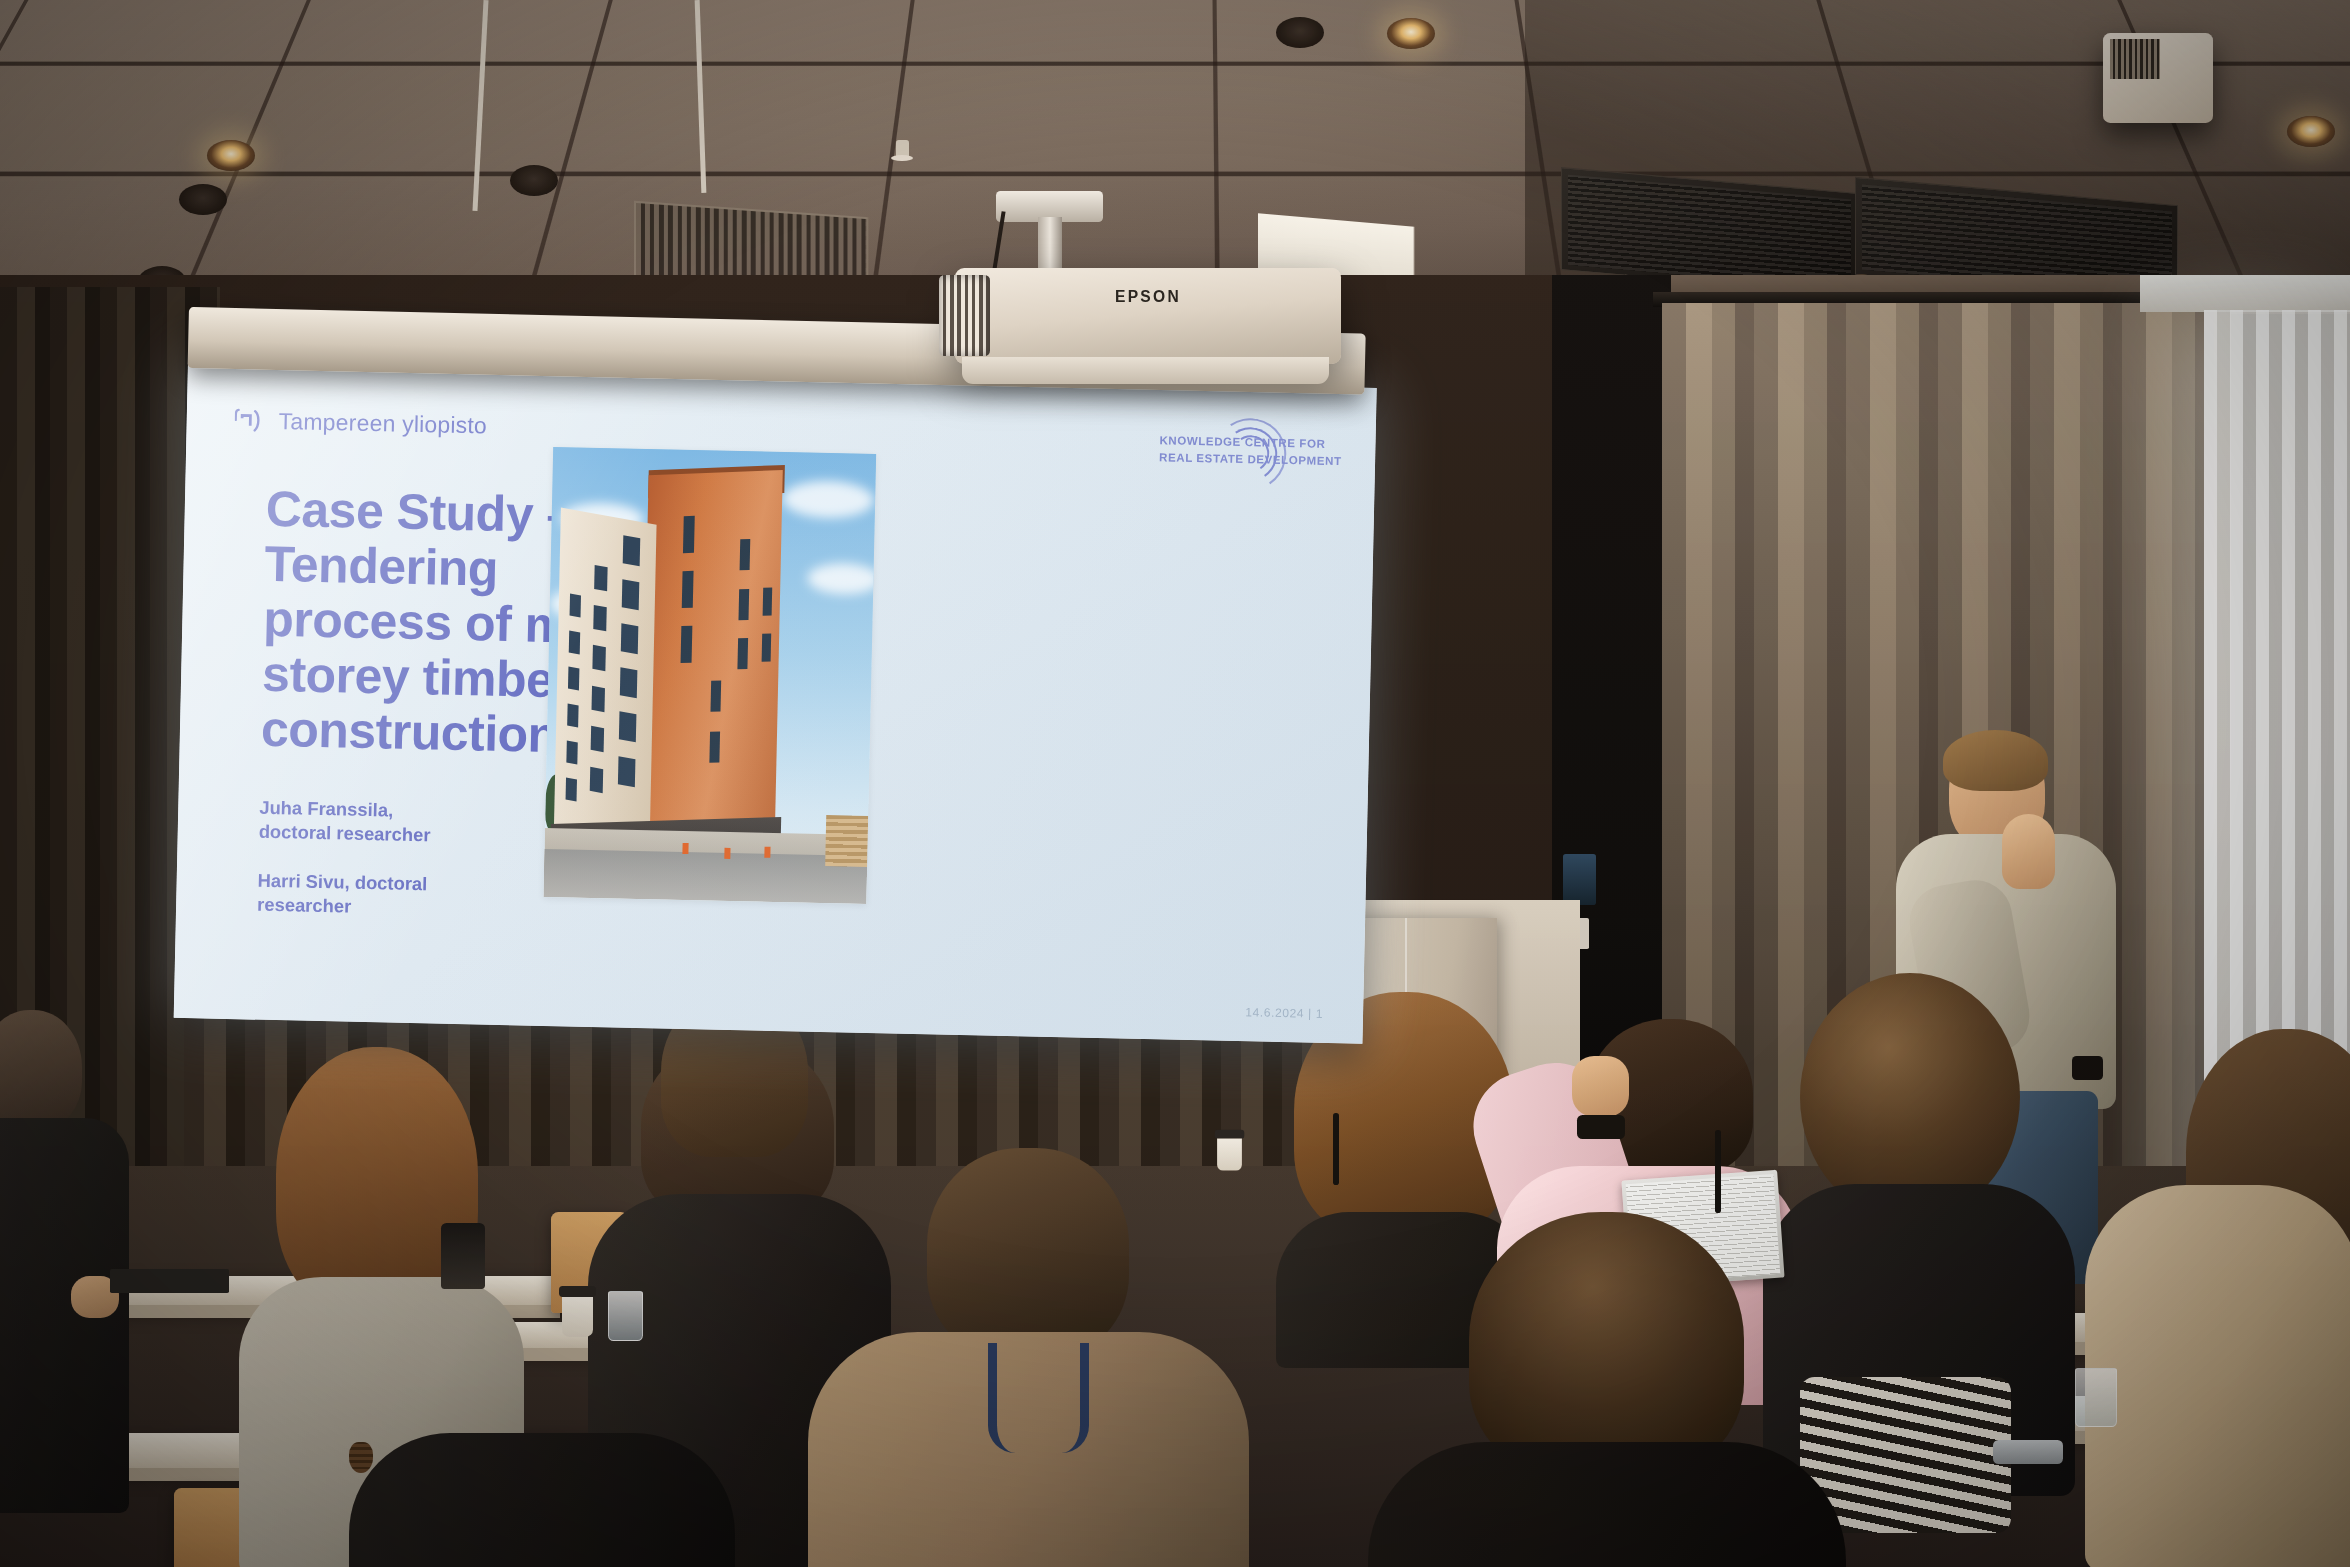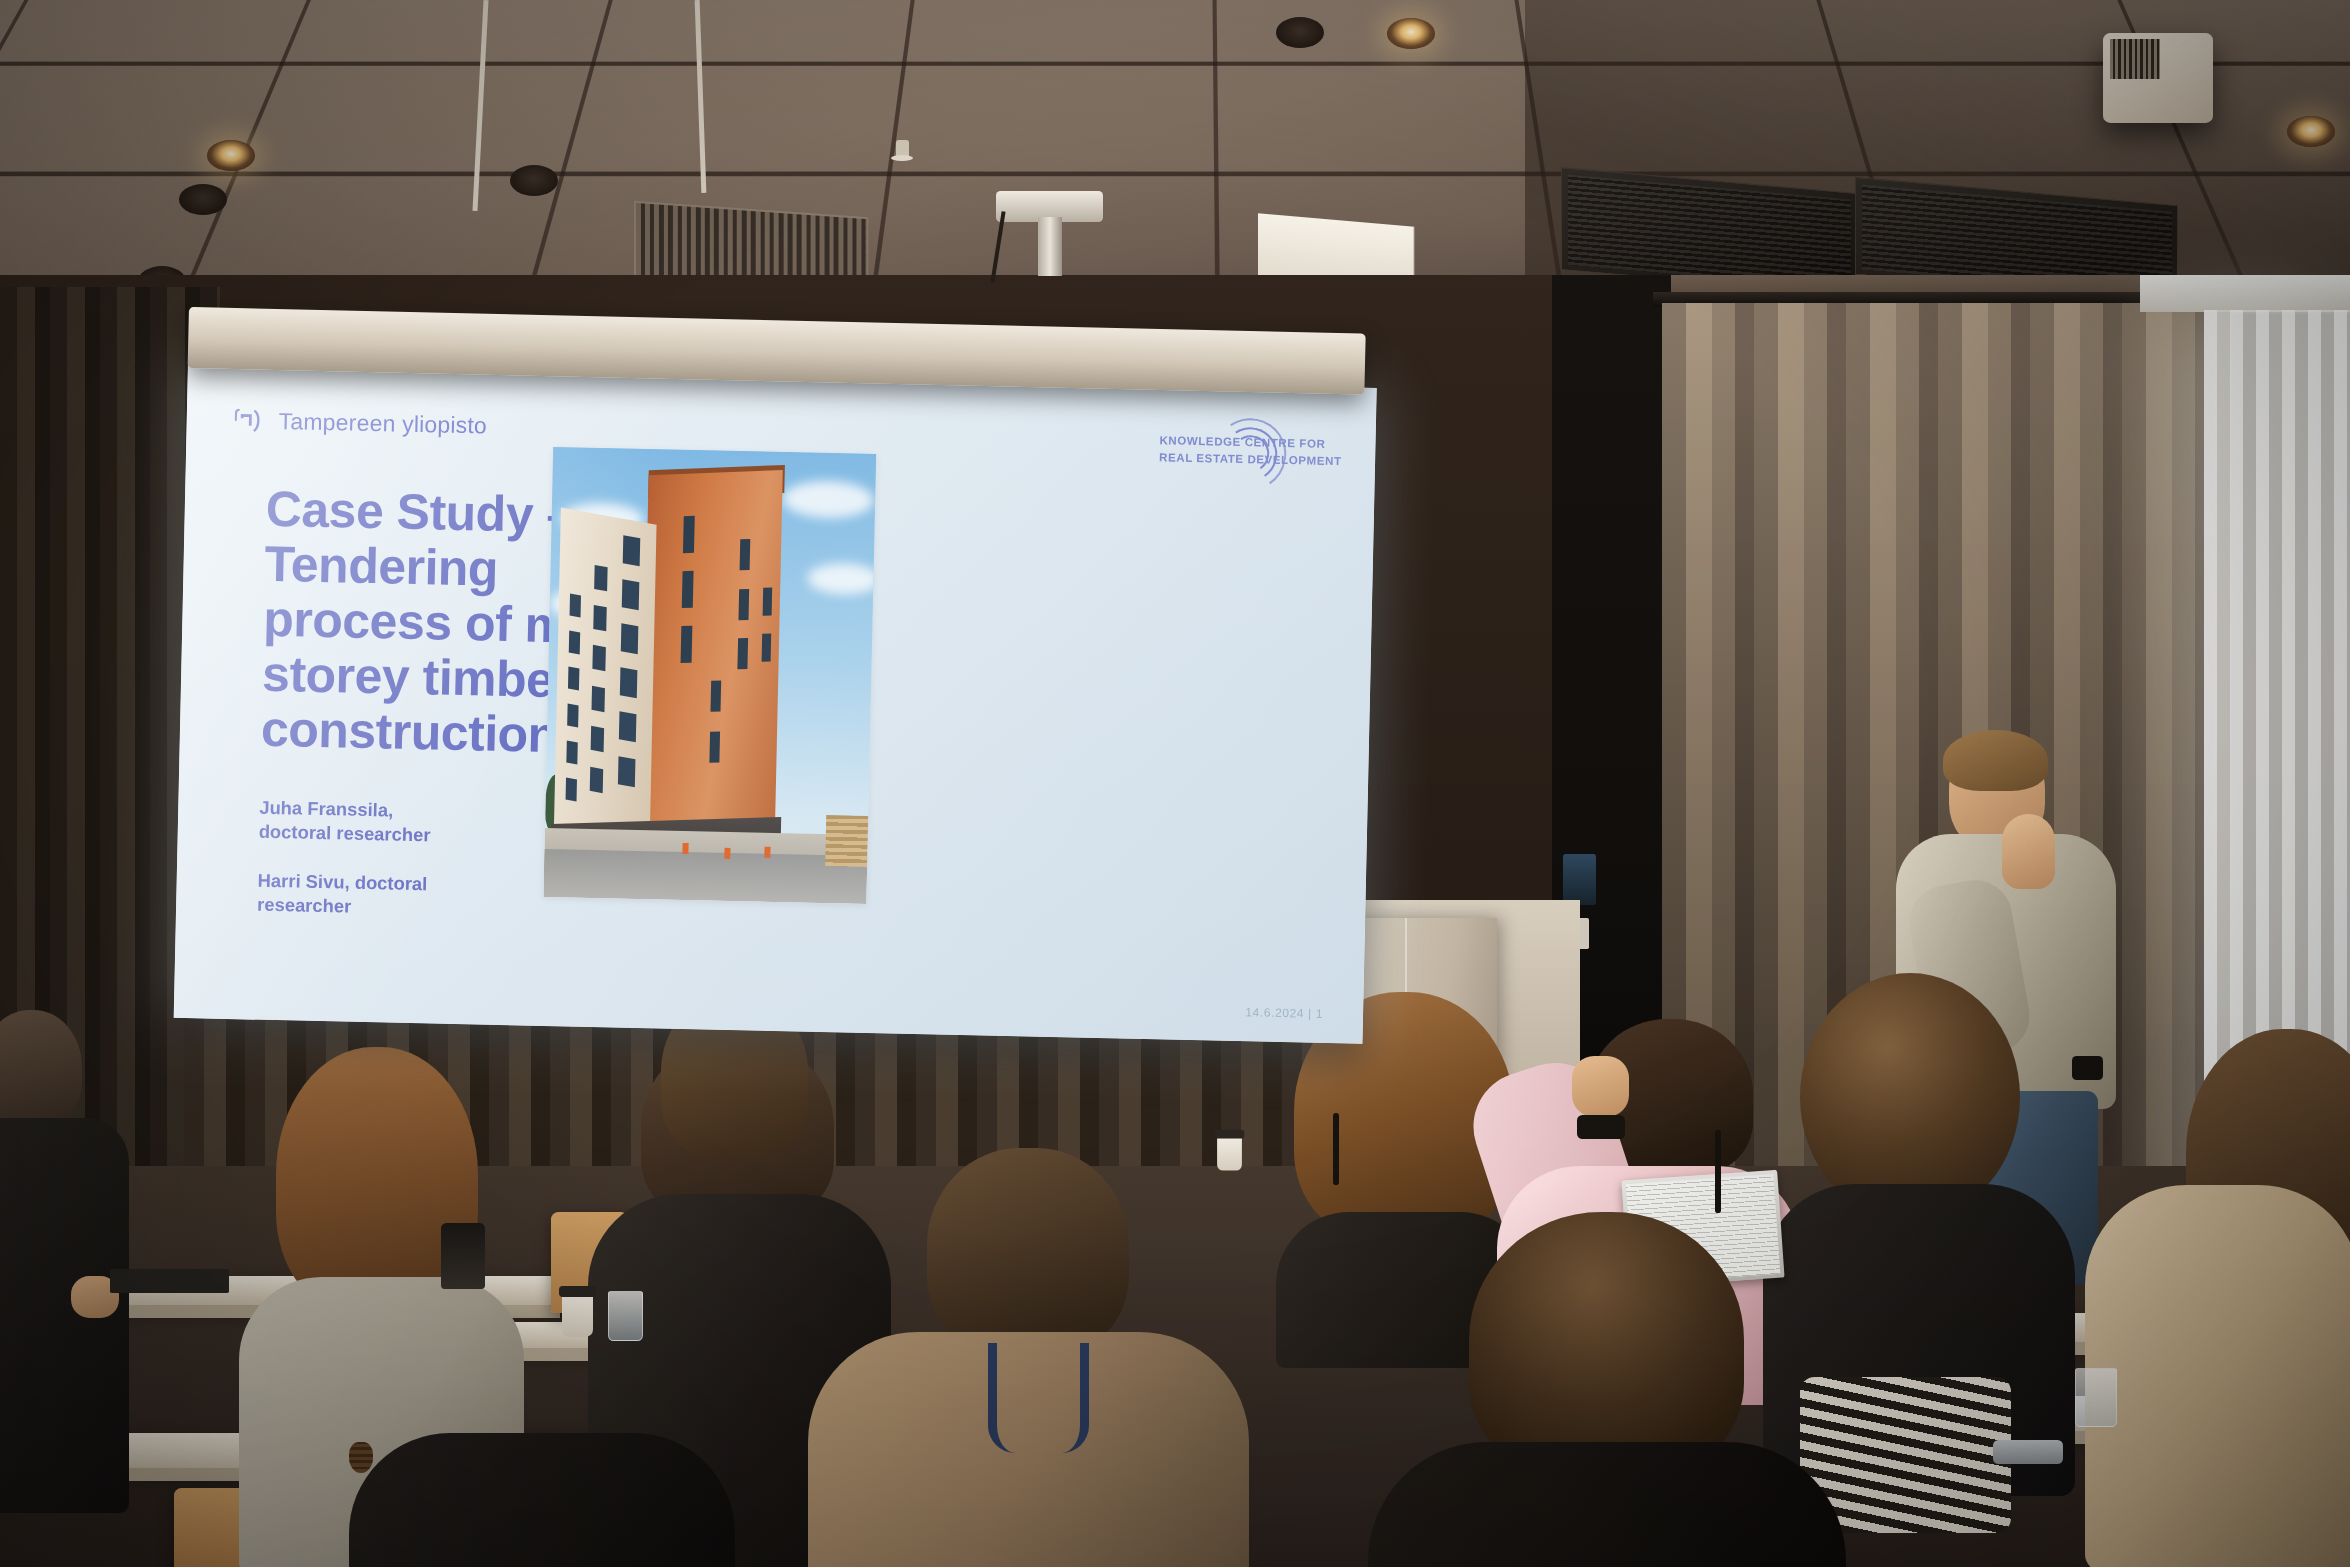--- a/index.html
+++ b/index.html
@@ -452,20 +452,25 @@
         <div class="ph-cone" style="left:220px;bottom:44px;"></div>
       </div>
 
       <div class="slide-footer">14.6.2024   |   1</div>
     </div>
   </div>
 
   <div class="proj-mount-plate"></div>
   <div class="proj-pole"></div>
   <div class="proj-wire"></div>
+  <div class="projector">
+    <div class="proj-lens"></div>
+    <div class="brand">EPSON</div>
+    <div class="proj-bottom"></div>
+  </div>
 
   <div class="floor"></div>
 
   <div class="person" style="left:1892px;top:735px;width:239px;height:514px;">
     <div class="p-head" style="left:57px;top:0;width:96px;height:114px;background:linear-gradient(150deg,#e3bc96,#b98c66);"></div>
     <div style="position:absolute;left:51px;top:-5.5px;width:105px;height:61px;border-radius:50% 50% 35% 35%;background:linear-gradient(160deg,#a07d4e,#6d5130);"></div>
     <div class="p-shoulder" style="left:3.7px;top:99px;width:220px;height:275px;border-radius:55px 55px 13px 13px;background:linear-gradient(120deg,#d8d2c3 0%,#bfb8a7 40%,#8e8878 100%);"></div>
     <div style="position:absolute;left:110px;top:79px;width:53px;height:75px;border-radius:27.5px 27.5px 18.4px 18.4px;background:linear-gradient(160deg,#e9c39c,#bd9068);"></div>
     <div style="position:absolute;left:26px;top:147px;width:103px;height:174px;border-radius:37px;background:linear-gradient(120deg,#cfc8b8,#9a9484);transform:rotate(-10deg);"></div>
     <div style="position:absolute;left:26px;top:356px;width:180px;height:193px;border-radius:11px;background:linear-gradient(120deg,#5d7792 0%,#3f566d 50%,#2a3b4c 100%);"></div>

